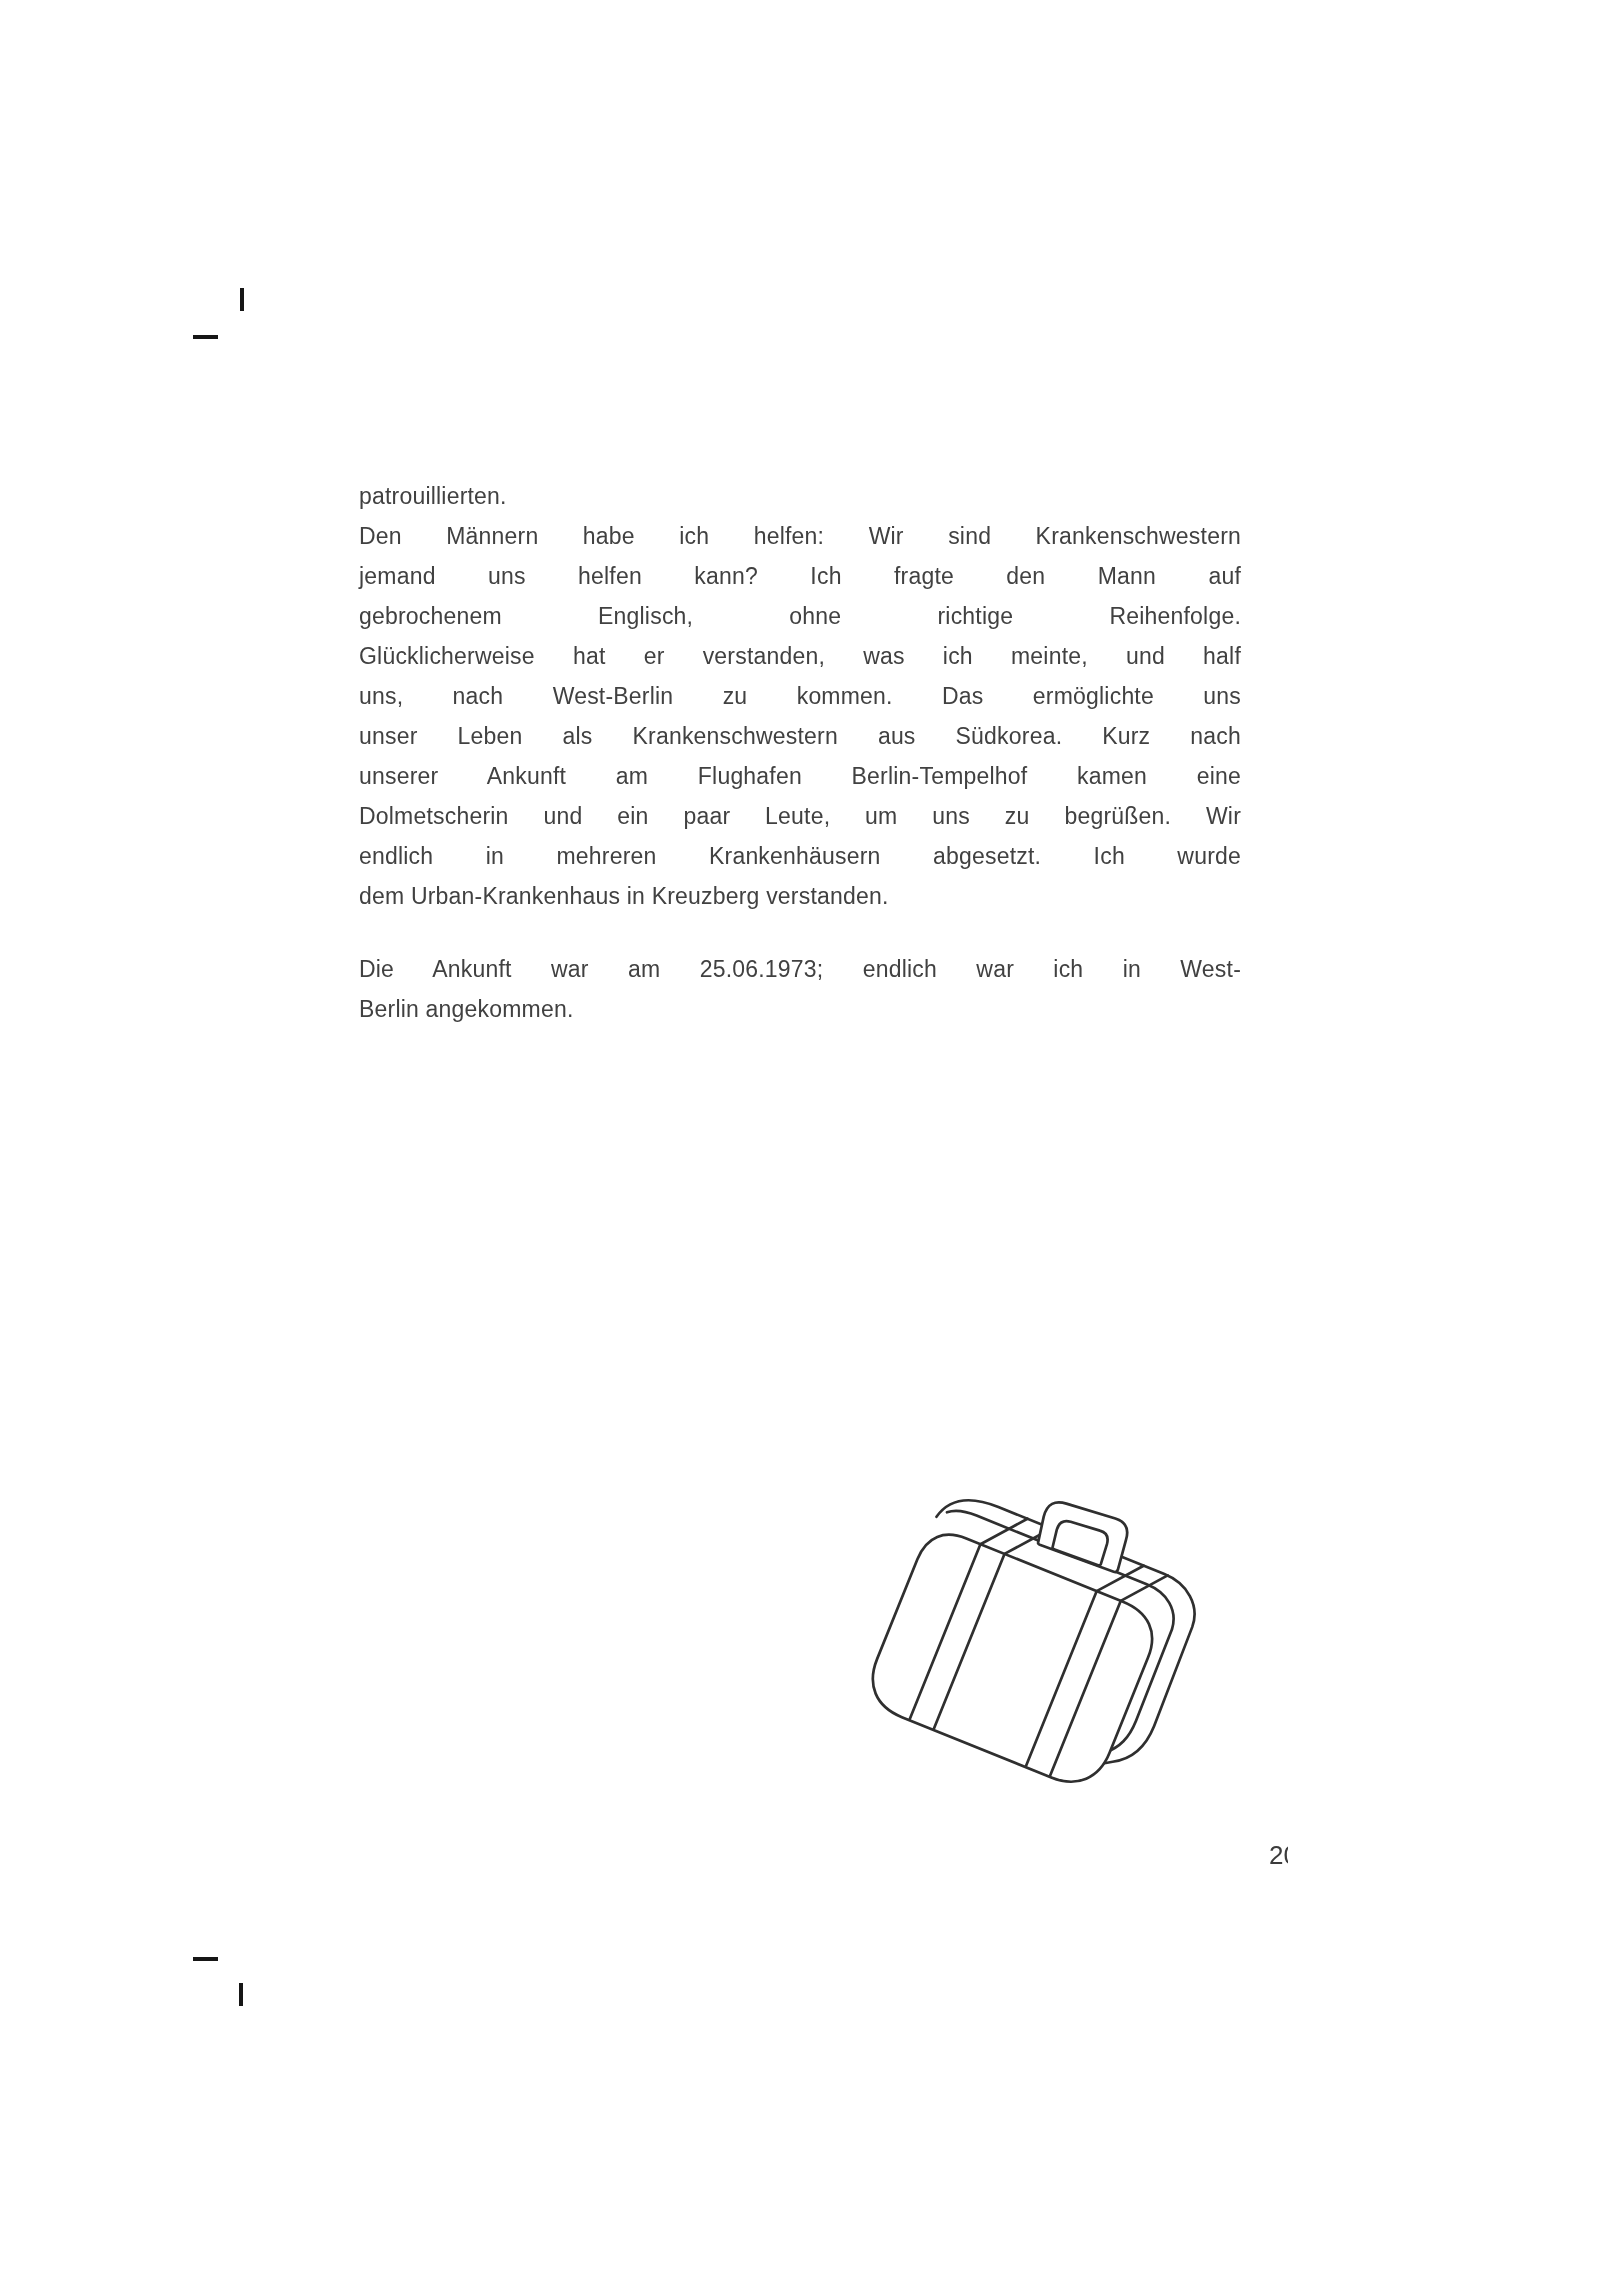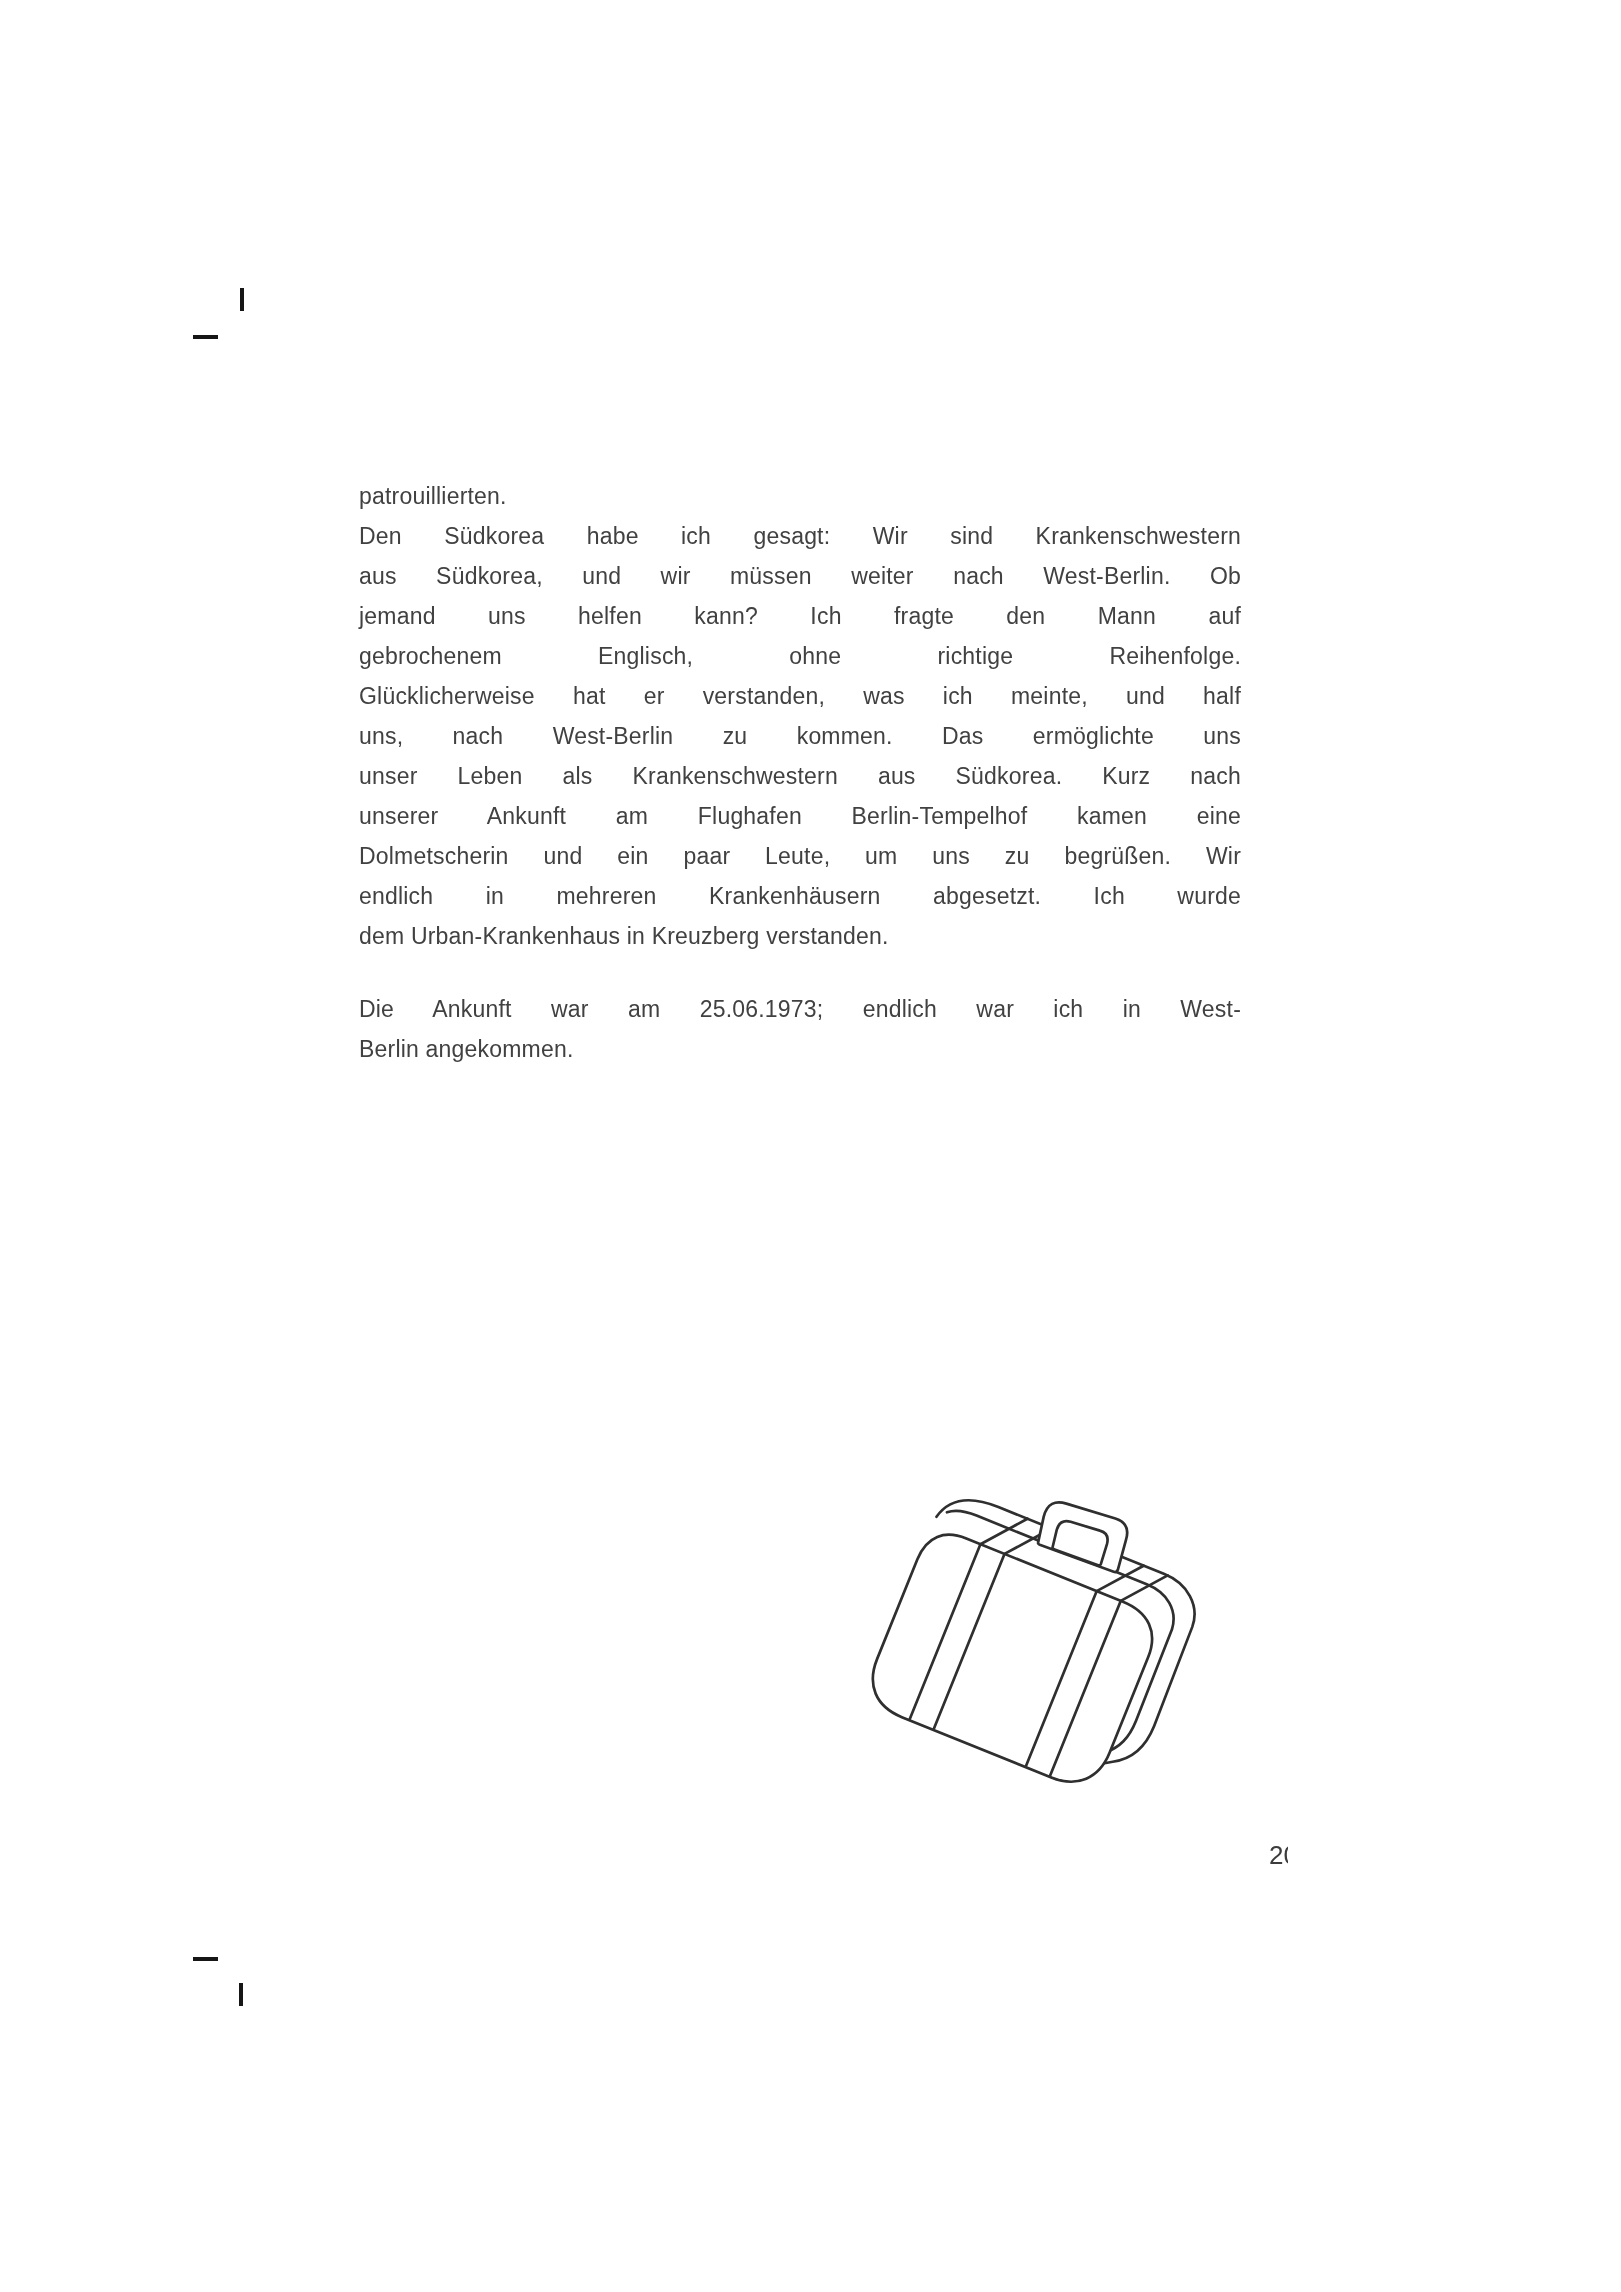--- a/index.html
+++ b/index.html
@@ -67,22 +67,21 @@
   <div class="mark v tr-v"></div>
   <div class="mark h tr-h"></div>
   <div class="mark h bl-h"></div>
   <div class="mark v bl-v"></div>
   <div class="mark h br-h"></div>
   <div class="mark v br-v"></div>
 
   <div class="text-block">
       <div class="paragraph">
         <div class="text-line">patrouillierten.</div>
-        <div class="text-line justified">Den Südkorea habe ich gesagt: Wir sind Krankenschwestern</div>
-        <div class="text-line justified">aus Südkorea, und wir müssen weiter nach West-Berlin. Ob</div>
+        <div class="text-line justified">Den Männern habe ich helfen: Wir sind Krankenschwestern</div>
         <div class="text-line justified">jemand uns helfen kann? Ich fragte den Mann auf</div>
         <div class="text-line justified">gebrochenem Englisch, ohne richtige Reihenfolge.</div>
         <div class="text-line justified">Glücklicherweise hat er verstanden, was ich meinte, und half</div>
         <div class="text-line justified">uns, nach West-Berlin zu kommen. Das ermöglichte uns</div>
         <div class="text-line justified">unser Leben als Krankenschwestern aus Südkorea. Kurz nach</div>
         <div class="text-line justified">unserer Ankunft am Flughafen Berlin-Tempelhof kamen eine</div>
         <div class="text-line justified">Dolmetscherin und ein paar Leute, um uns zu begrüßen. Wir</div>
         <div class="text-line justified">endlich in mehreren Krankenhäusern abgesetzt. Ich wurde</div>
         <div class="text-line">dem Urban-Krankenhaus in Kreuzberg verstanden.</div>
       </div>

